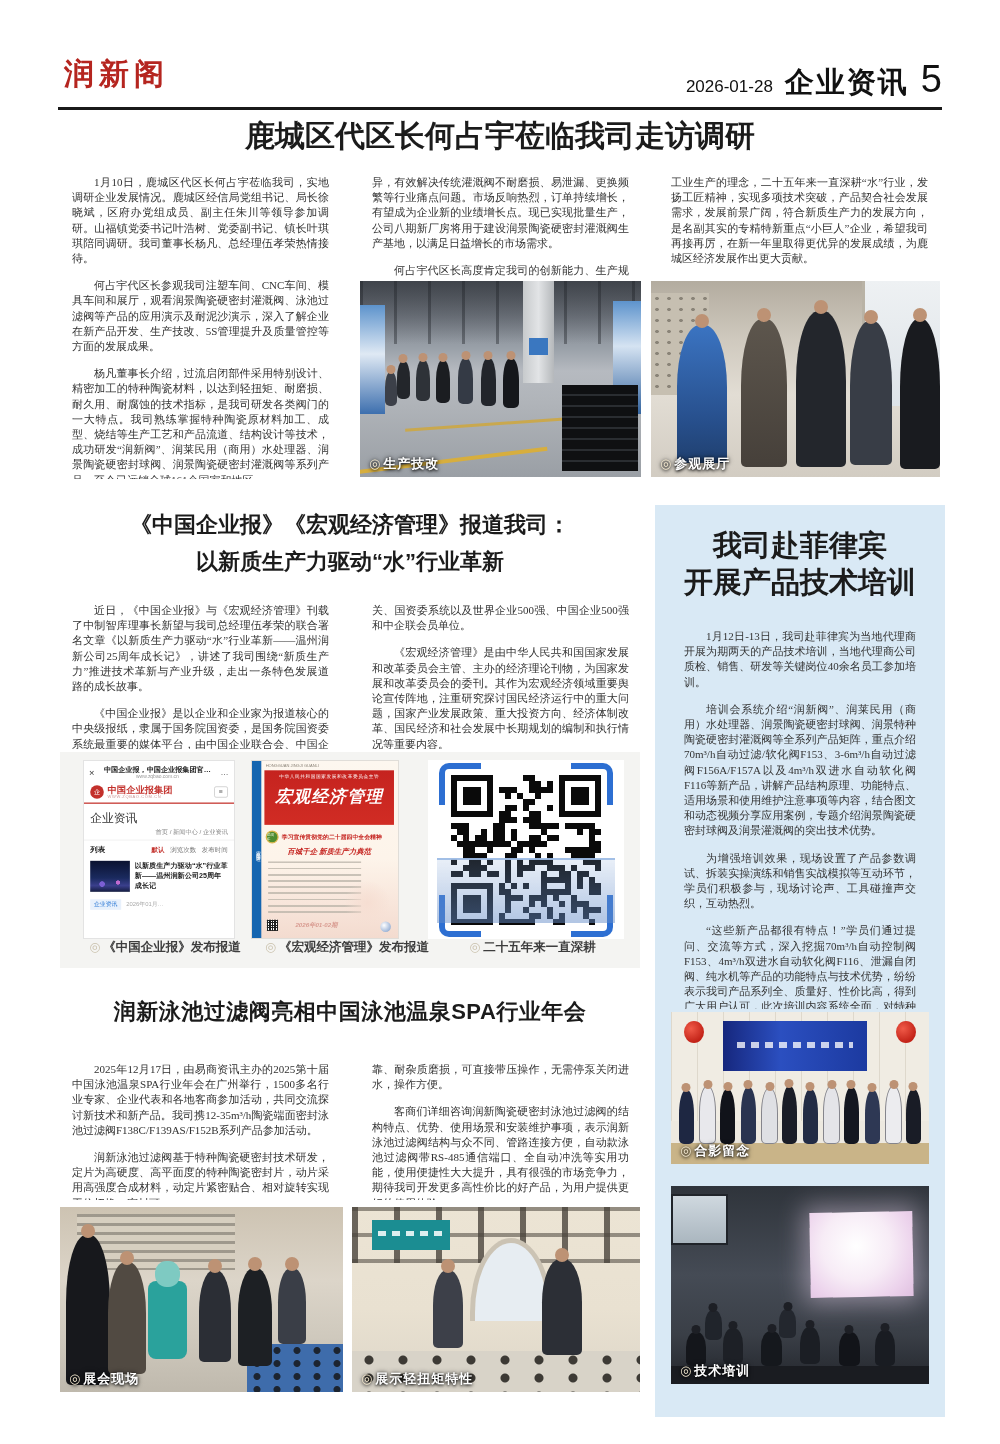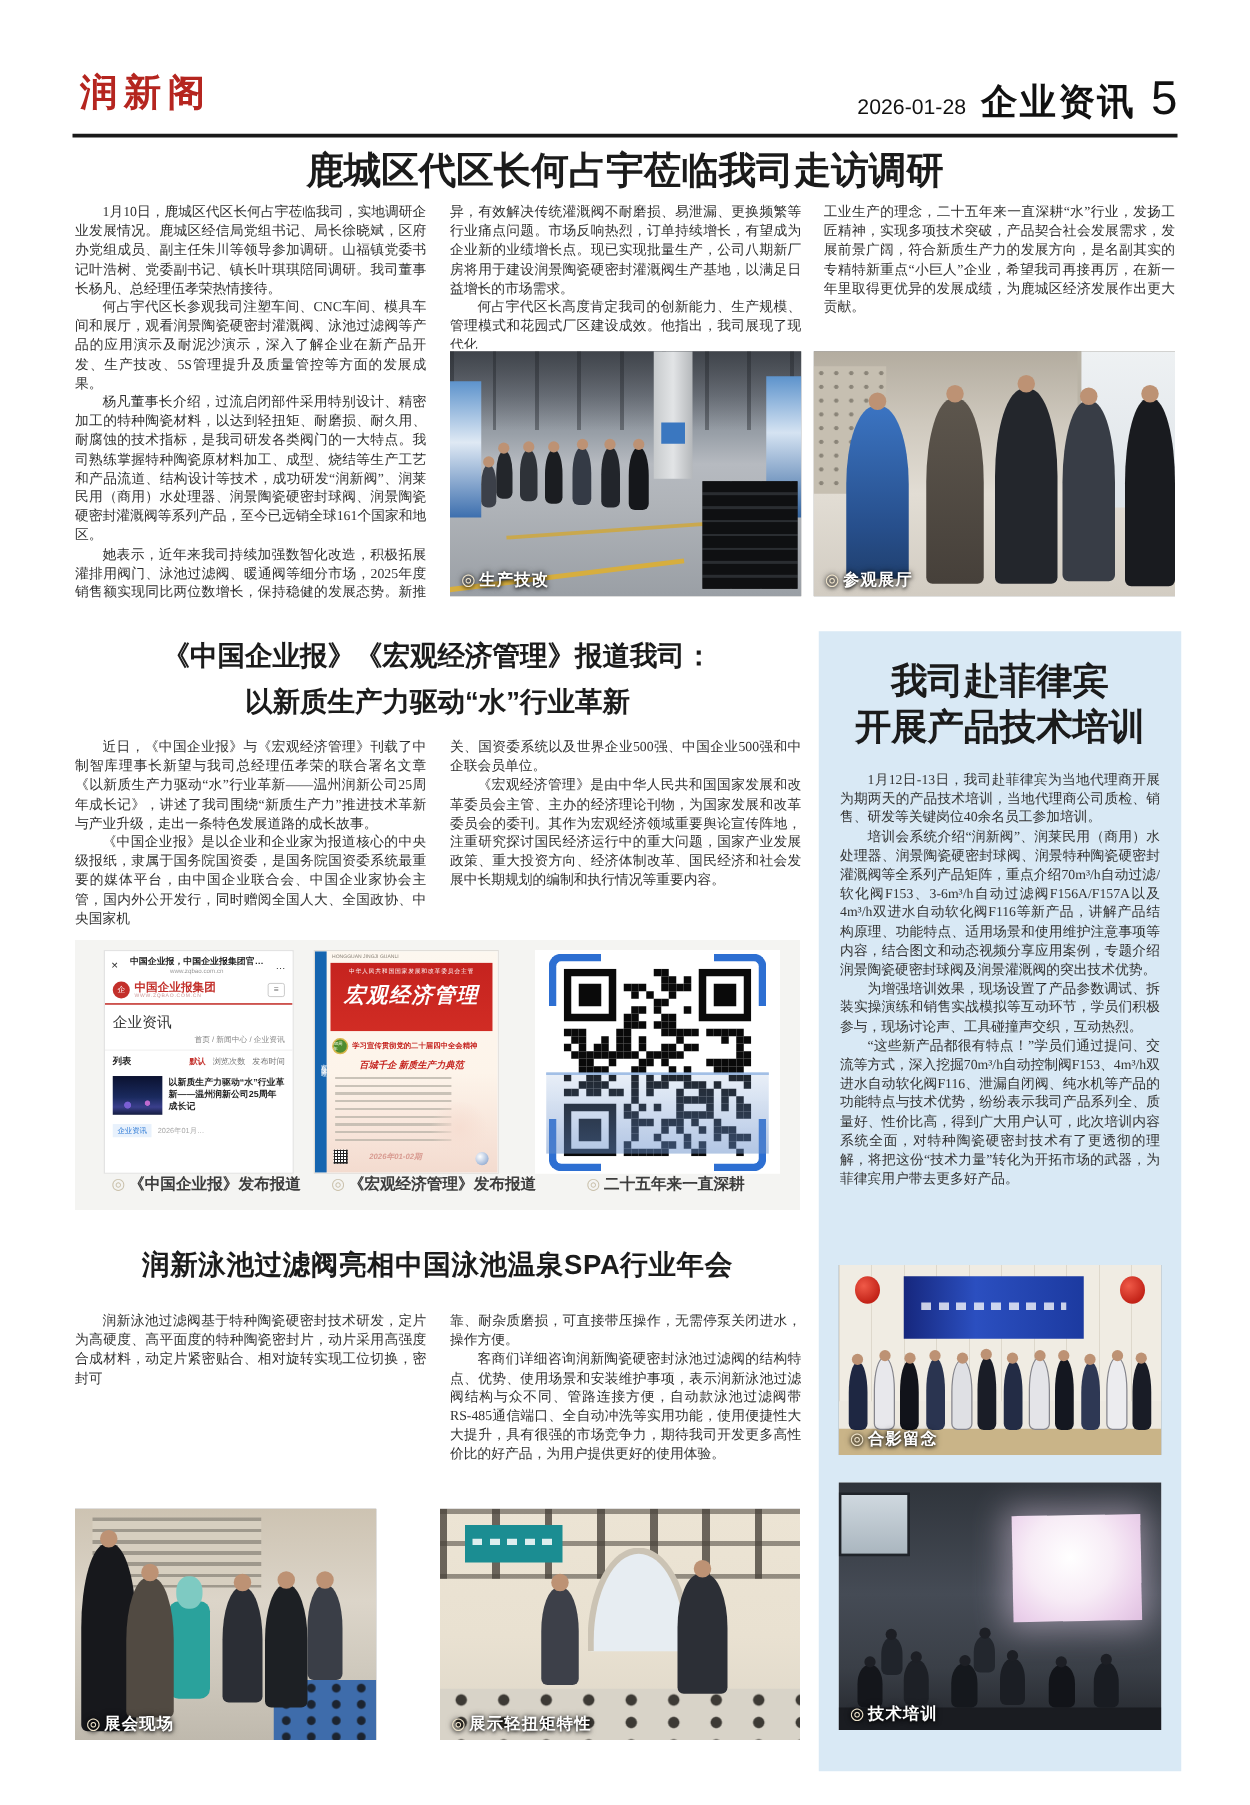--- a/index.html
+++ b/index.html
@@ -13,21 +13,21 @@
   .head-right{right:58px;top:58px;display:flex;align-items:baseline;gap:12px;
       font-family:"Liberation Sans","DejaVu Sans",sans-serif;}
   .head-date{font-size:17px;color:#111;}
   .head-section{font-size:29px;font-weight:800;color:#111;letter-spacing:2px;}
   .head-pagenum{font-size:38px;color:#111;}
   .head-rule{left:58px;width:884px;top:107px;height:3px;background:#191919;}
 
   
   .h1{font-family:"Liberation Sans","DejaVu Sans",sans-serif;font-weight:800;color:#1b1b1b;text-align:center;}
   .col{width:281px;overflow:hidden;}
-  .p{margin:0;font-size:11px;line-height:15.2px;text-align:justify;text-indent:2em;color:#313131;}
+  .p{margin:12px;font-size:11px;line-height:15.2px;text-align:justify;text-indent:2em;color:#313131;}
   .p.cont{text-indent:0;}
 
   
   .photo{position:absolute;overflow:hidden;background:#888;}
   .photo>*{position:absolute;}
   .ovcap{position:absolute;left:9px;bottom:7px;z-index:9;color:#fff;
       font:bold 13px/1 "Liberation Sans","DejaVu Sans",sans-serif;
       text-shadow:0 1px 3px rgba(0,0,0,.95),0 0 5px rgba(0,0,0,.75);letter-spacing:1px;}
   .ovcap .mk{color:#f1e6cd;margin-right:2px;}
   .person{position:absolute;border-radius:45% 45% 5px 5px;}
@@ -496,28 +496,29 @@
     </div>
   </div>
 
   <div class="stripcap" style="left:60px;width:210px;"><span class="mk">◎</span><span>《中国企业报》发布报道</span></div>
   <div class="stripcap" style="left:242px;width:210px;"><span class="mk">◎</span><span>《宏观经济管理》发布报道</span></div>
   <div class="stripcap" style="left:440px;width:185px;"><span class="mk">◎</span><span>二十五年来一直深耕</span></div>
 
   <div class="abs h1" style="left:60px;top:997px;width:580px;font-size:22px;letter-spacing:.5px;">润新泳池过滤阀亮相中国泳池温泉SPA行业年会</div>
 
   <div class="abs col" style="left:60px;top:1050px;height:150px;">
+    <p class="p">2025年12月17日，由易商资讯主办的2025第十届中国泳池温泉SPA行业年会在广州举行，1500多名行业专家、企业代表和各地客商参加活动，共同交流探讨新技术和新产品。我司携12-35m³/h陶瓷端面密封泳池过滤阀F138C/F139AS/F152B系列产品参加活动。</p>
     <p class="p">润新泳池过滤阀基于特种陶瓷硬密封技术研发，定片为高硬度、高平面度的特种陶瓷密封片，动片采用高强度合成材料，动定片紧密贴合、相对旋转实现工位切换，密封可</p>
   </div>
   <div class="abs col" style="left:360px;top:1050px;height:150px;">
     <p class="p cont">靠、耐杂质磨损，可直接带压操作，无需停泵关闭进水，操作方便。</p>
     <p class="p">客商们详细咨询润新陶瓷硬密封泳池过滤阀的结构特点、优势、使用场景和安装维护事项，表示润新泳池过滤阀结构与众不同、管路连接方便，自动款泳池过滤阀带RS-485通信端口、全自动冲洗等实用功能，使用便捷性大大提升，具有很强的市场竞争力，期待我司开发更多高性价比的好产品，为用户提供更好的使用体验。</p>
   </div>
 
-  <div class="photo" style="left:60px;top:1207px;width:241px;height:185px;">
+  <div class="photo" style="left:60px;top:1207px;width:283px;height:185px;">
     <div style="inset:0;background:linear-gradient(180deg,#cdc3b2 0%,#dcd5c9 40%,#cfc9bd 70%,#bfb9ad 100%);"></div>
     <div style="left:6%;top:4%;width:56%;height:30%;background:#d7cfc0;background-image:repeating-linear-gradient(180deg,rgba(90,86,78,.45) 0 3px,transparent 3px 9px);"></div>
     <div style="left:31%;bottom:18%;width:14%;height:42%;background:#2aa29c;border-radius:8px;">
       <div style="position:absolute;left:18%;top:-26%;width:64%;height:34%;background:#7ecac2;border-radius:45%;"></div>
     </div>
     <div style="right:0;bottom:0;width:34%;height:26%;background:#3e6cab;background-image:radial-gradient(circle,#1c2430 3px,transparent 4px);background-size:20px 13px;"></div>
     <span class="person big" style="left:2%;bottom:4%;width:44px;height:150px;background:#17181c;"></span>
     <span class="person big" style="left:17%;bottom:10%;width:38px;height:112px;background:#514a42;"></span>
     <span class="person big" style="left:49%;bottom:16%;width:32px;height:92px;background:#2b2e35;"></span>
     <span class="person big" style="left:63%;bottom:14%;width:34px;height:98px;background:#1d2024;"></span>

